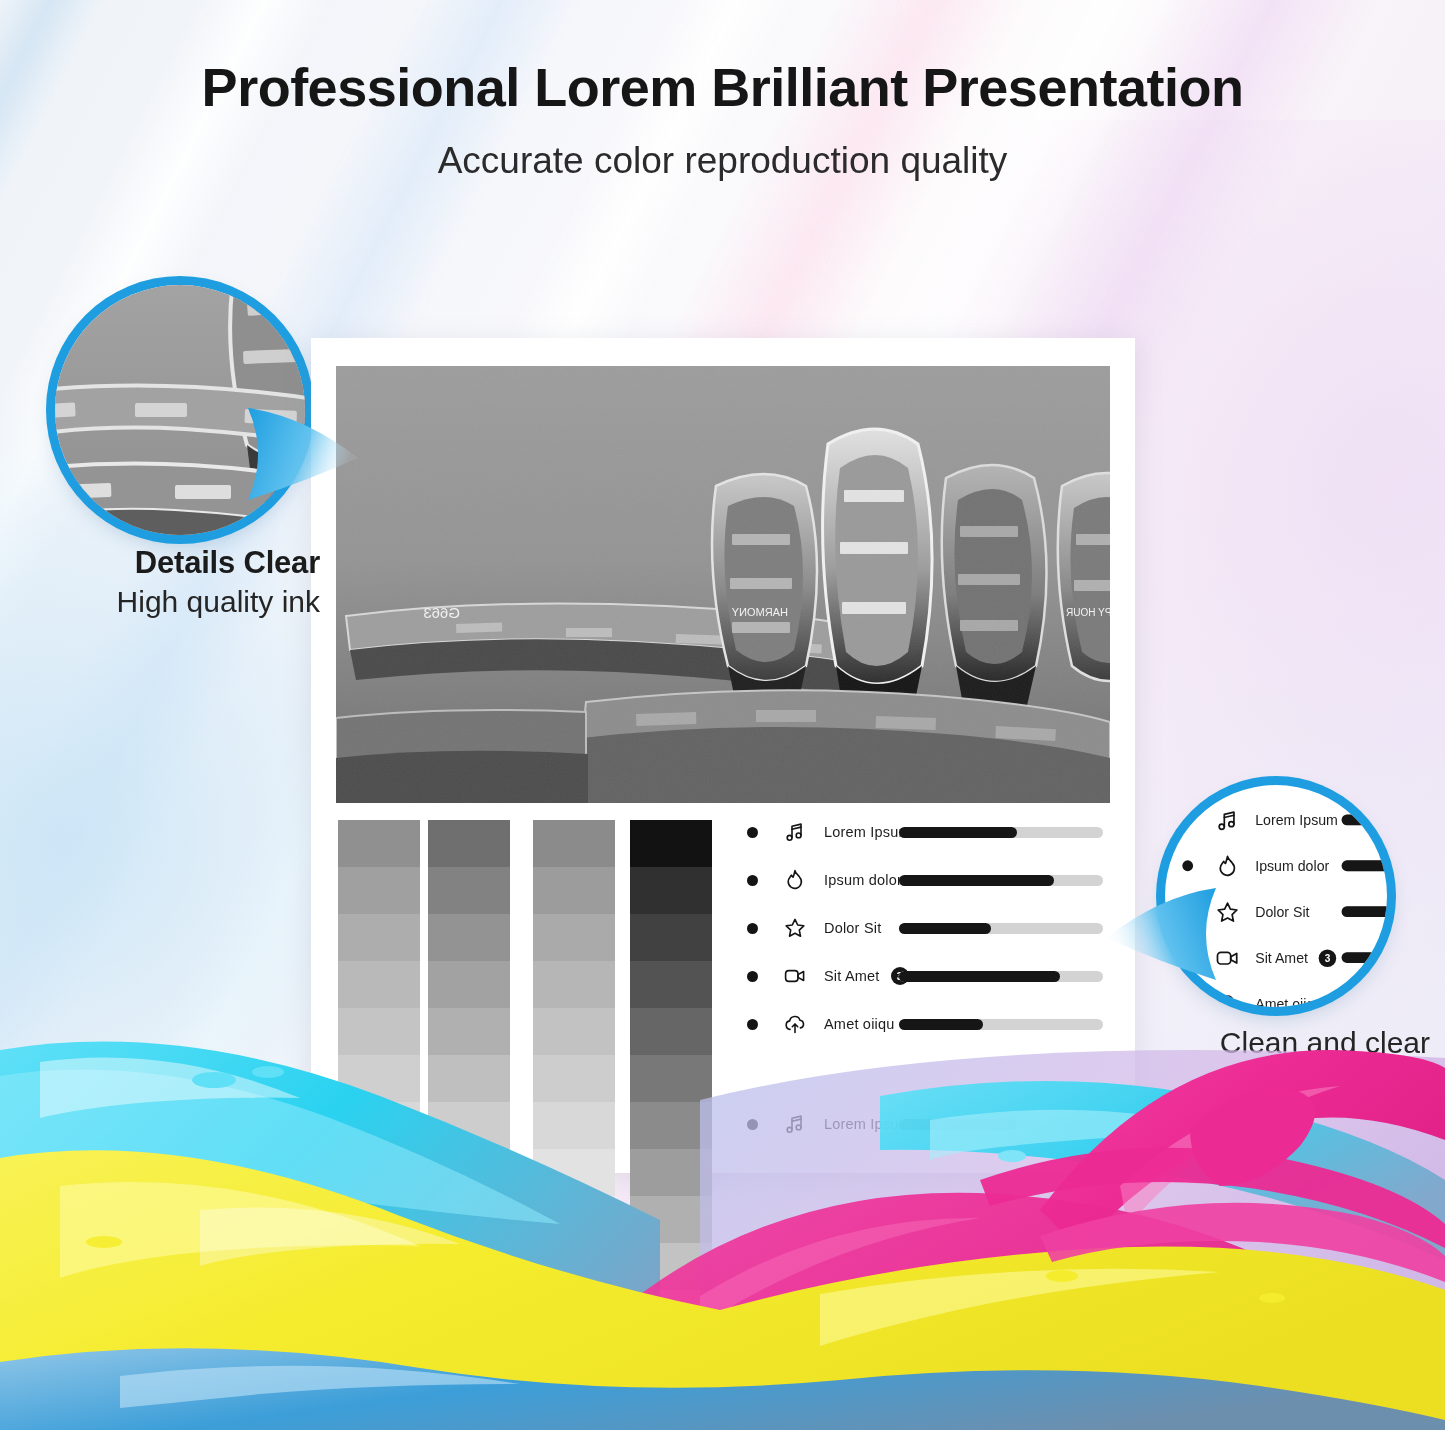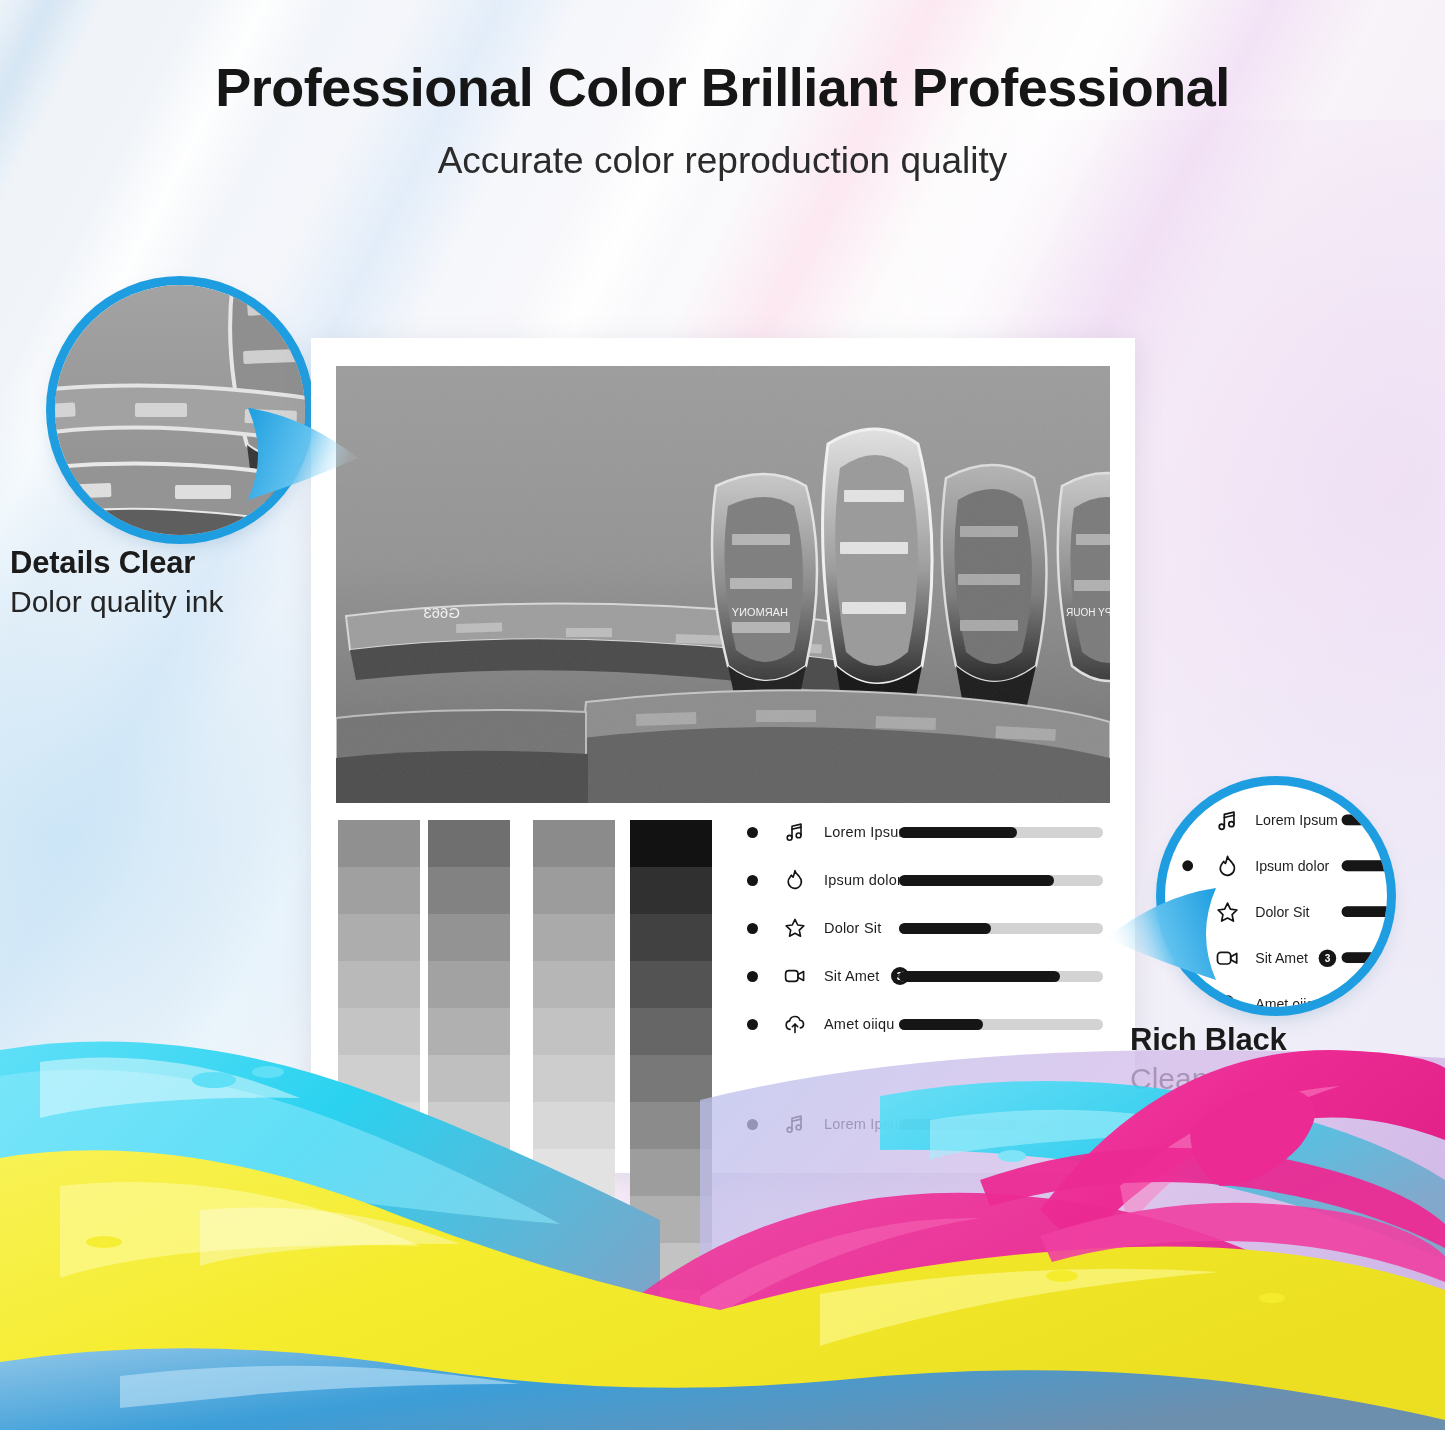--- a/index.html
+++ b/index.html
@@ -86,21 +86,21 @@
   .mag{position:absolute;border-radius:50%;overflow:hidden;
     box-shadow:0 0 0 9px #1e9ee0, 0 8px 22px rgba(20,90,140,.28);background:#fff;}
   .mag-left{left:55px;top:285px;width:250px;height:250px;}
   .mag-left svg{position:absolute;left:-70px;top:-38px;width:420px;height:330px;}
   .mag-right{left:1165px;top:785px;width:222px;height:222px;}
 
   .connector{position:absolute;z-index:25;}
   .conn-left{left:246px;top:398px;width:120px;height:128px;}
   .conn-right{left:1098px;top:878px;width:120px;height:128px;}
 
-  .callout-text{position:absolute;z-index:31;text-align:left;}
+  .callout-text{position:absolute;z-index:31;text-align:right;}
   .ct-left{left:10px;top:545px;width:310px;}
   .ct-right{left:1130px;top:1022px;width:300px;}
   .ct-title{font-size:31px;font-weight:bold;color:#1b1b1b;margin:0;letter-spacing:-.2px;}
   .ct-sub{font-size:30px;color:#252525;margin:4px 0 0 0;font-weight:400;}
 
   
   .magrows{position:absolute;left:14px;top:14px;width:250px;transform:scale(1.35);transform-origin:6px 6px;}
   .magrow{position:relative;height:34px;display:flex;align-items:center;}
   .magrow .dot{width:8px;height:8px;border-radius:50%;background:#141414;margin-left:4px;flex:0 0 auto;}
   .magrow .ico{width:19px;height:19px;margin-left:16px;flex:0 0 auto;}
@@ -129,21 +129,21 @@
     <div class="ray r4"></div>
     <div class="ray r5"></div>
     <div class="ray r6"></div>
     <div class="ray r7"></div>
     <div class="ray r8"></div>
   </div>
   <div class="bg-tintL"></div>
   <div class="bg-tintR"></div>
 
   <div class="header">
-    <h1 class="title">Professional Color Brilliant Professional</h1>
+    <h1 class="title">Professional Lorem Brilliant Presentation</h1>
     <p class="subtitle">Accurate color reproduction quality</p>
   </div>
 
   <div class="sheet">
 
     <div class="photo">
       <svg viewBox="0 0 774 437" preserveAspectRatio="xMidYMid slice">
         <defs>
           <linearGradient id="water" x1="0" y1="0" x2="0" y2="1">
             <stop offset="0%" stop-color="#9d9d9d"></stop>
@@ -431,21 +431,21 @@
         <rect x="70" y="238" width="56" height="14" rx="2" transform="rotate(-2 70 238)"></rect>
         <rect x="190" y="238" width="56" height="14" rx="2"></rect>
         <rect x="300" y="246" width="56" height="14" rx="2" transform="rotate(3 300 246)"></rect>
       </g>
       <path d="M0 282 Q80 258 190 264 Q320 272 418 300 L420 330 L0 330 Z" fill="#5e5e5e"></path>
     </svg>
   </div>
 
   <div class="callout-text ct-left">
     <p class="ct-title">Details Clear</p>
-    <p class="ct-sub">Dolor quality ink</p>
+    <p class="ct-sub">High quality ink</p>
   </div>
 
   <div class="connector conn-right">
     <svg viewBox="0 0 120 128">
       <defs>
         <linearGradient id="cr" x1="1" y1="0" x2="0" y2="0.3">
           <stop offset="0%" stop-color="#1e9ee0"></stop>
           <stop offset="55%" stop-color="#5dc0ee"></stop>
           <stop offset="100%" stop-color="#d8f0fb" stop-opacity="0.1"></stop>
         </linearGradient>
@@ -520,21 +520,20 @@
           </span>
           <span class="lbl">Amet oiiqu</span>
           <span class="bar">
             <i style="width: 40%;"></i>
           </span>
         </div>
       </div>
   </div>
 
   <div class="callout-text ct-right">
-    <p class="ct-title">Rich Black</p>
     <p class="ct-sub">Clean and clear</p>
   </div>
 
   <div class="wave">
     <svg viewBox="0 0 1445 420" preserveAspectRatio="none">
       <defs>
         <linearGradient id="cyanG" x1="0" y1="0" x2="1" y2="0.6">
           <stop offset="0%" stop-color="#5fe0f7"></stop>
             <stop offset="45%" stop-color="#2ad2f0"></stop>
             <stop offset="100%" stop-color="#79a6c9"></stop>

